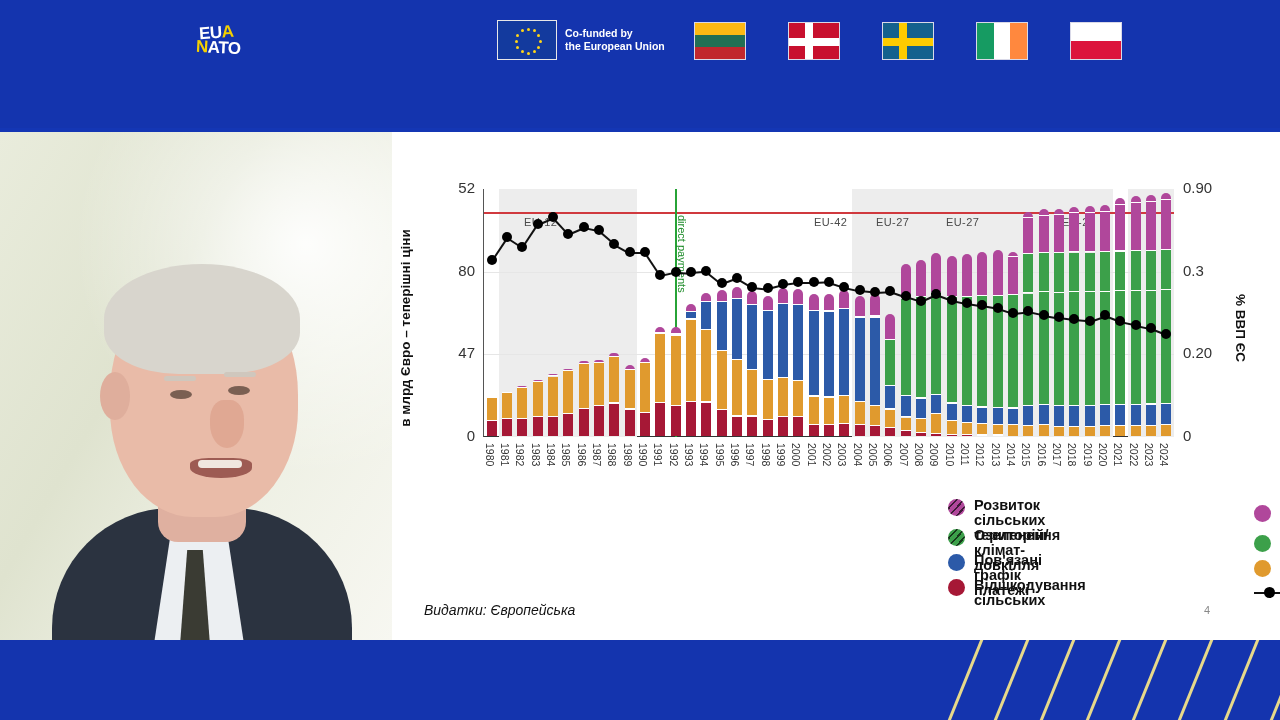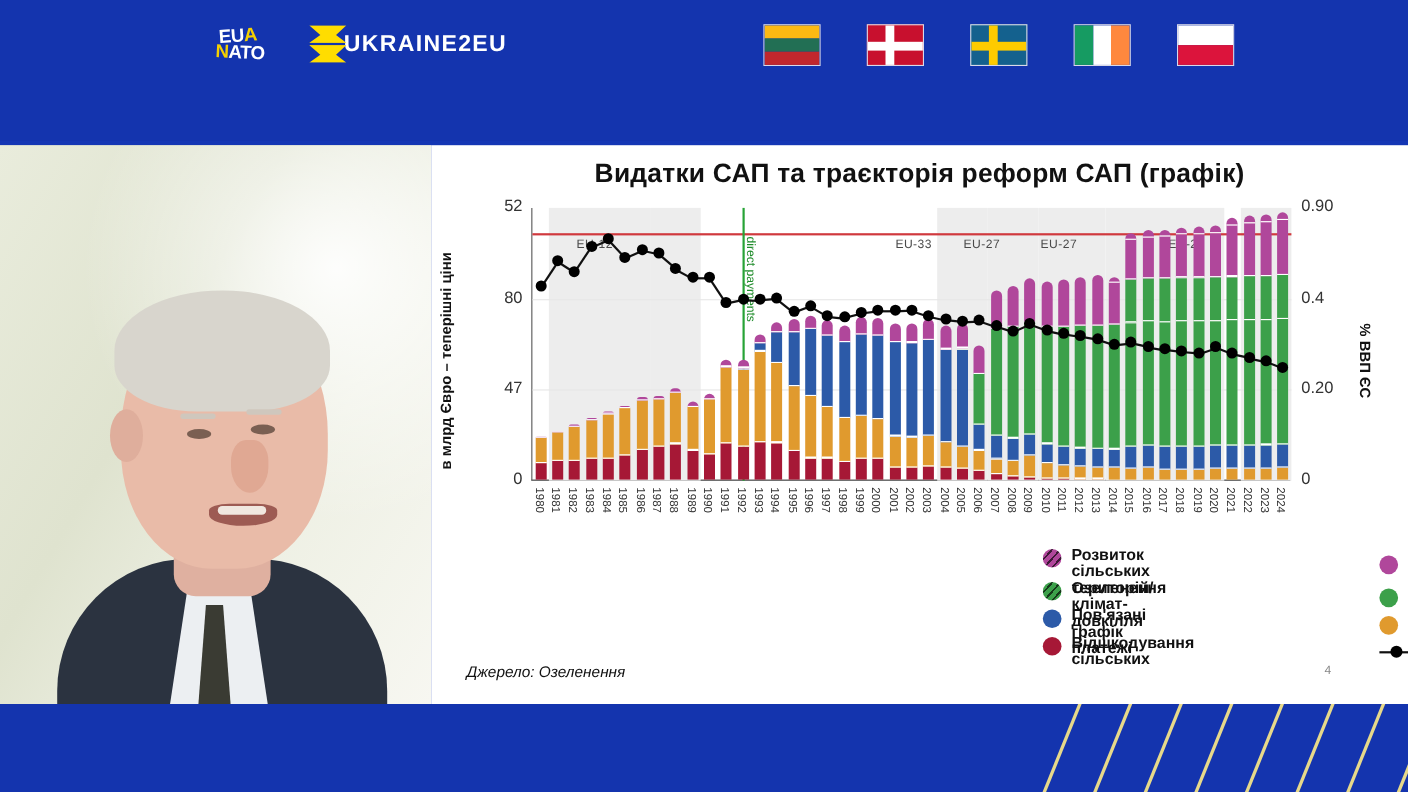--- a/index.html
+++ b/index.html
@@ -209,28 +209,41 @@
 
     <div class="logo-slot" id="eu-nato-logo">
       <div class="eun-row eun-r1">
         <span class="w">EU</span><span class="y">A</span>
       </div>
       <div class="eun-row eun-r2">
         <span class="y">N</span><span class="w">ATO</span>
       </div>
     </div>
 
-    <div class="logo-slot" id="ukraine2eu-logo">
-      <div class="u2e-mark">
-        <div class="b1"></div>
-          <div class="b2"></div>
-      </div>
-      <div class="u2e-text">UKRAINE2EU</div>
+
+    <div class="logo-slot" id="eu-funded-logo">
+      <div class="euf-box" id="euf-box">
+          <div class="euf-star" style="left: 28.5px; top: 6.5px;"></div>
+          <div class="euf-star" style="left: 34.5px; top: 8.1077px;"></div>
+          <div class="euf-star" style="left: 38.8923px; top: 12.5px;"></div>
+          <div class="euf-star" style="left: 40.5px; top: 18.5px;"></div>
+          <div class="euf-star" style="left: 38.8923px; top: 24.5px;"></div>
+          <div class="euf-star" style="left: 34.5px; top: 28.8923px;"></div>
+          <div class="euf-star" style="left: 28.5px; top: 30.5px;"></div>
+          <div class="euf-star" style="left: 22.5px; top: 28.8923px;"></div>
+          <div class="euf-star" style="left: 18.1077px; top: 24.5px;"></div>
+          <div class="euf-star" style="left: 16.5px; top: 18.5px;"></div>
+          <div class="euf-star" style="left: 18.1077px; top: 12.5px;"></div>
+          <div class="euf-star" style="left: 22.5px; top: 8.1077px;"></div>
+        </div>
+      <div class="euf-text">
+        <div>Co-funded by</div>
+        <div>the European Union</div>
+      </div>
     </div>
-
 
     <div id="flag-row">
       <div class="flag flag-lt">
         <div class="fl-stripe s1"></div>
           <div class="fl-stripe s2"></div>
           <div class="fl-stripe s3"></div>
       </div>
       <div class="flag flag-dk">
         <div class="cv cv-v"></div>
           <div class="cv cv-h"></div>
@@ -267,51 +280,50 @@
     <div class="vf-brow vf-brow-r"></div>
     <div class="vf-eye vf-eye-l"></div>
     <div class="vf-eye vf-eye-r"></div>
     <div class="vf-nose"></div>
     <div class="vf-mouth"></div>
     <div class="vf-teeth"></div>
   </div>
 </div>
 
 <div id="slide">
-  <div id="slide-title">Видатки САП та траєкторія реформ САП (графік)</div>
 
   <div id="plot">
     <div id="ylabel-left">в млрд Євро – теперішні ціни</div>
     <div id="ylabel-right">% ВВП ЄС</div>
     <div id="ytick-left-holder">
         <div class="ytick" style="left: 37px; top: -1px;">52</div>
         <div class="ytick" style="left: 37px; top: 81.6667px;">80</div>
         <div class="ytick" style="left: 37px; top: 164.333px;">47</div>
         <div class="ytick" style="left: 37px; top: 247px;">0</div>
       </div>
     <div id="ytick-right-holder">
         <div class="ytick ytick-r" style="left: 791px; top: -1px;">0.90</div>
-        <div class="ytick ytick-r" style="left: 791px; top: 81.6667px;">0.4</div>
+        <div class="ytick ytick-r" style="left: 791px; top: 81.6667px;">0.3</div>
         <div class="ytick ytick-r" style="left: 791px; top: 164.333px;">0.20</div>
         <div class="ytick ytick-r" style="left: 791px; top: 247px;">0</div>
       </div>
 
     <div id="plot-area">
         <div class="band" style="left: 15.3333px; width: 92px;"></div>
         <div class="band" style="left: 107.333px; width: 46px;"></div>
         <div class="band" style="left: 368px; width: 46px;"></div>
         <div class="band" style="left: 414px; width: 46px;"></div>
         <div class="band" style="left: 460px; width: 61.3333px;"></div>
         <div class="band" style="left: 521.333px; width: 107.333px;"></div>
         <div class="band" style="left: 644px; width: 46px;"></div>
         <div class="gridline" style="top: 165.333px;"></div>
         <div class="gridline" style="top: 82.6667px;"></div>
         <div class="redline" style="top: 23.1467px; background: rgb(208, 57, 62);"></div>
         <div class="bandlabel" style="left: 40px; top: 27.1467px;">EU-12</div>
-        <div class="bandlabel" style="left: 330px; top: 27.1467px;">EU-33</div>
+        <div class="bandlabel" style="left: 330px; top: 27.1467px;">EU-42</div>
         <div class="bandlabel" style="left: 392px; top: 27.1467px;">EU-27</div>
         <div class="bandlabel" style="left: 462px; top: 27.1467px;">EU-27</div>
         <div class="bandlabel" style="left: 578px; top: 27.1467px;">EU-28</div>
         <div class="greenline" style="left: 190.667px; background: rgb(39, 163, 54);"></div>
         <div id="direct-payments-label" style="left: 203.667px; top: 26px;">direct payments</div>
         <div class="bar" style="left: 2.66667px; height: 38.688px;">
           <div class="seg" style="background: rgb(166, 24, 54); bottom: 0px; height: 14.5493px;"></div>
           <div class="seg" style="background: rgb(224, 154, 46); bottom: 14.5493px; height: 23.1467px;"></div>
           <div class="sep" style="bottom: 14.5493px;"></div>
           <div class="seg seg-top" style="background: rgb(176, 71, 155); bottom: 37.696px; height: 1px;"></div>
@@ -922,21 +934,21 @@
         </div>
         <div class="lg-item" style="top: 86px;">
           <div class="lg-line">
             <div class="ln"></div>
             <div class="pt"></div>
           </div>
         </div>
       </div>
   </div>
 
-  <div id="source-note">Джерело: Озеленення</div>
+  <div id="source-note">Видатки: Європейська</div>
   <div id="page-number">4</div>
 </div>
 
 <div id="bottom-bar">
     <div class="bstripe" style="left: 960px;"></div>
     <div class="bstripe" style="left: 1006px;"></div>
     <div class="bstripe" style="left: 1052px;"></div>
     <div class="bstripe" style="left: 1098px;"></div>
     <div class="bstripe" style="left: 1144px;"></div>
     <div class="bstripe" style="left: 1190px;"></div>

